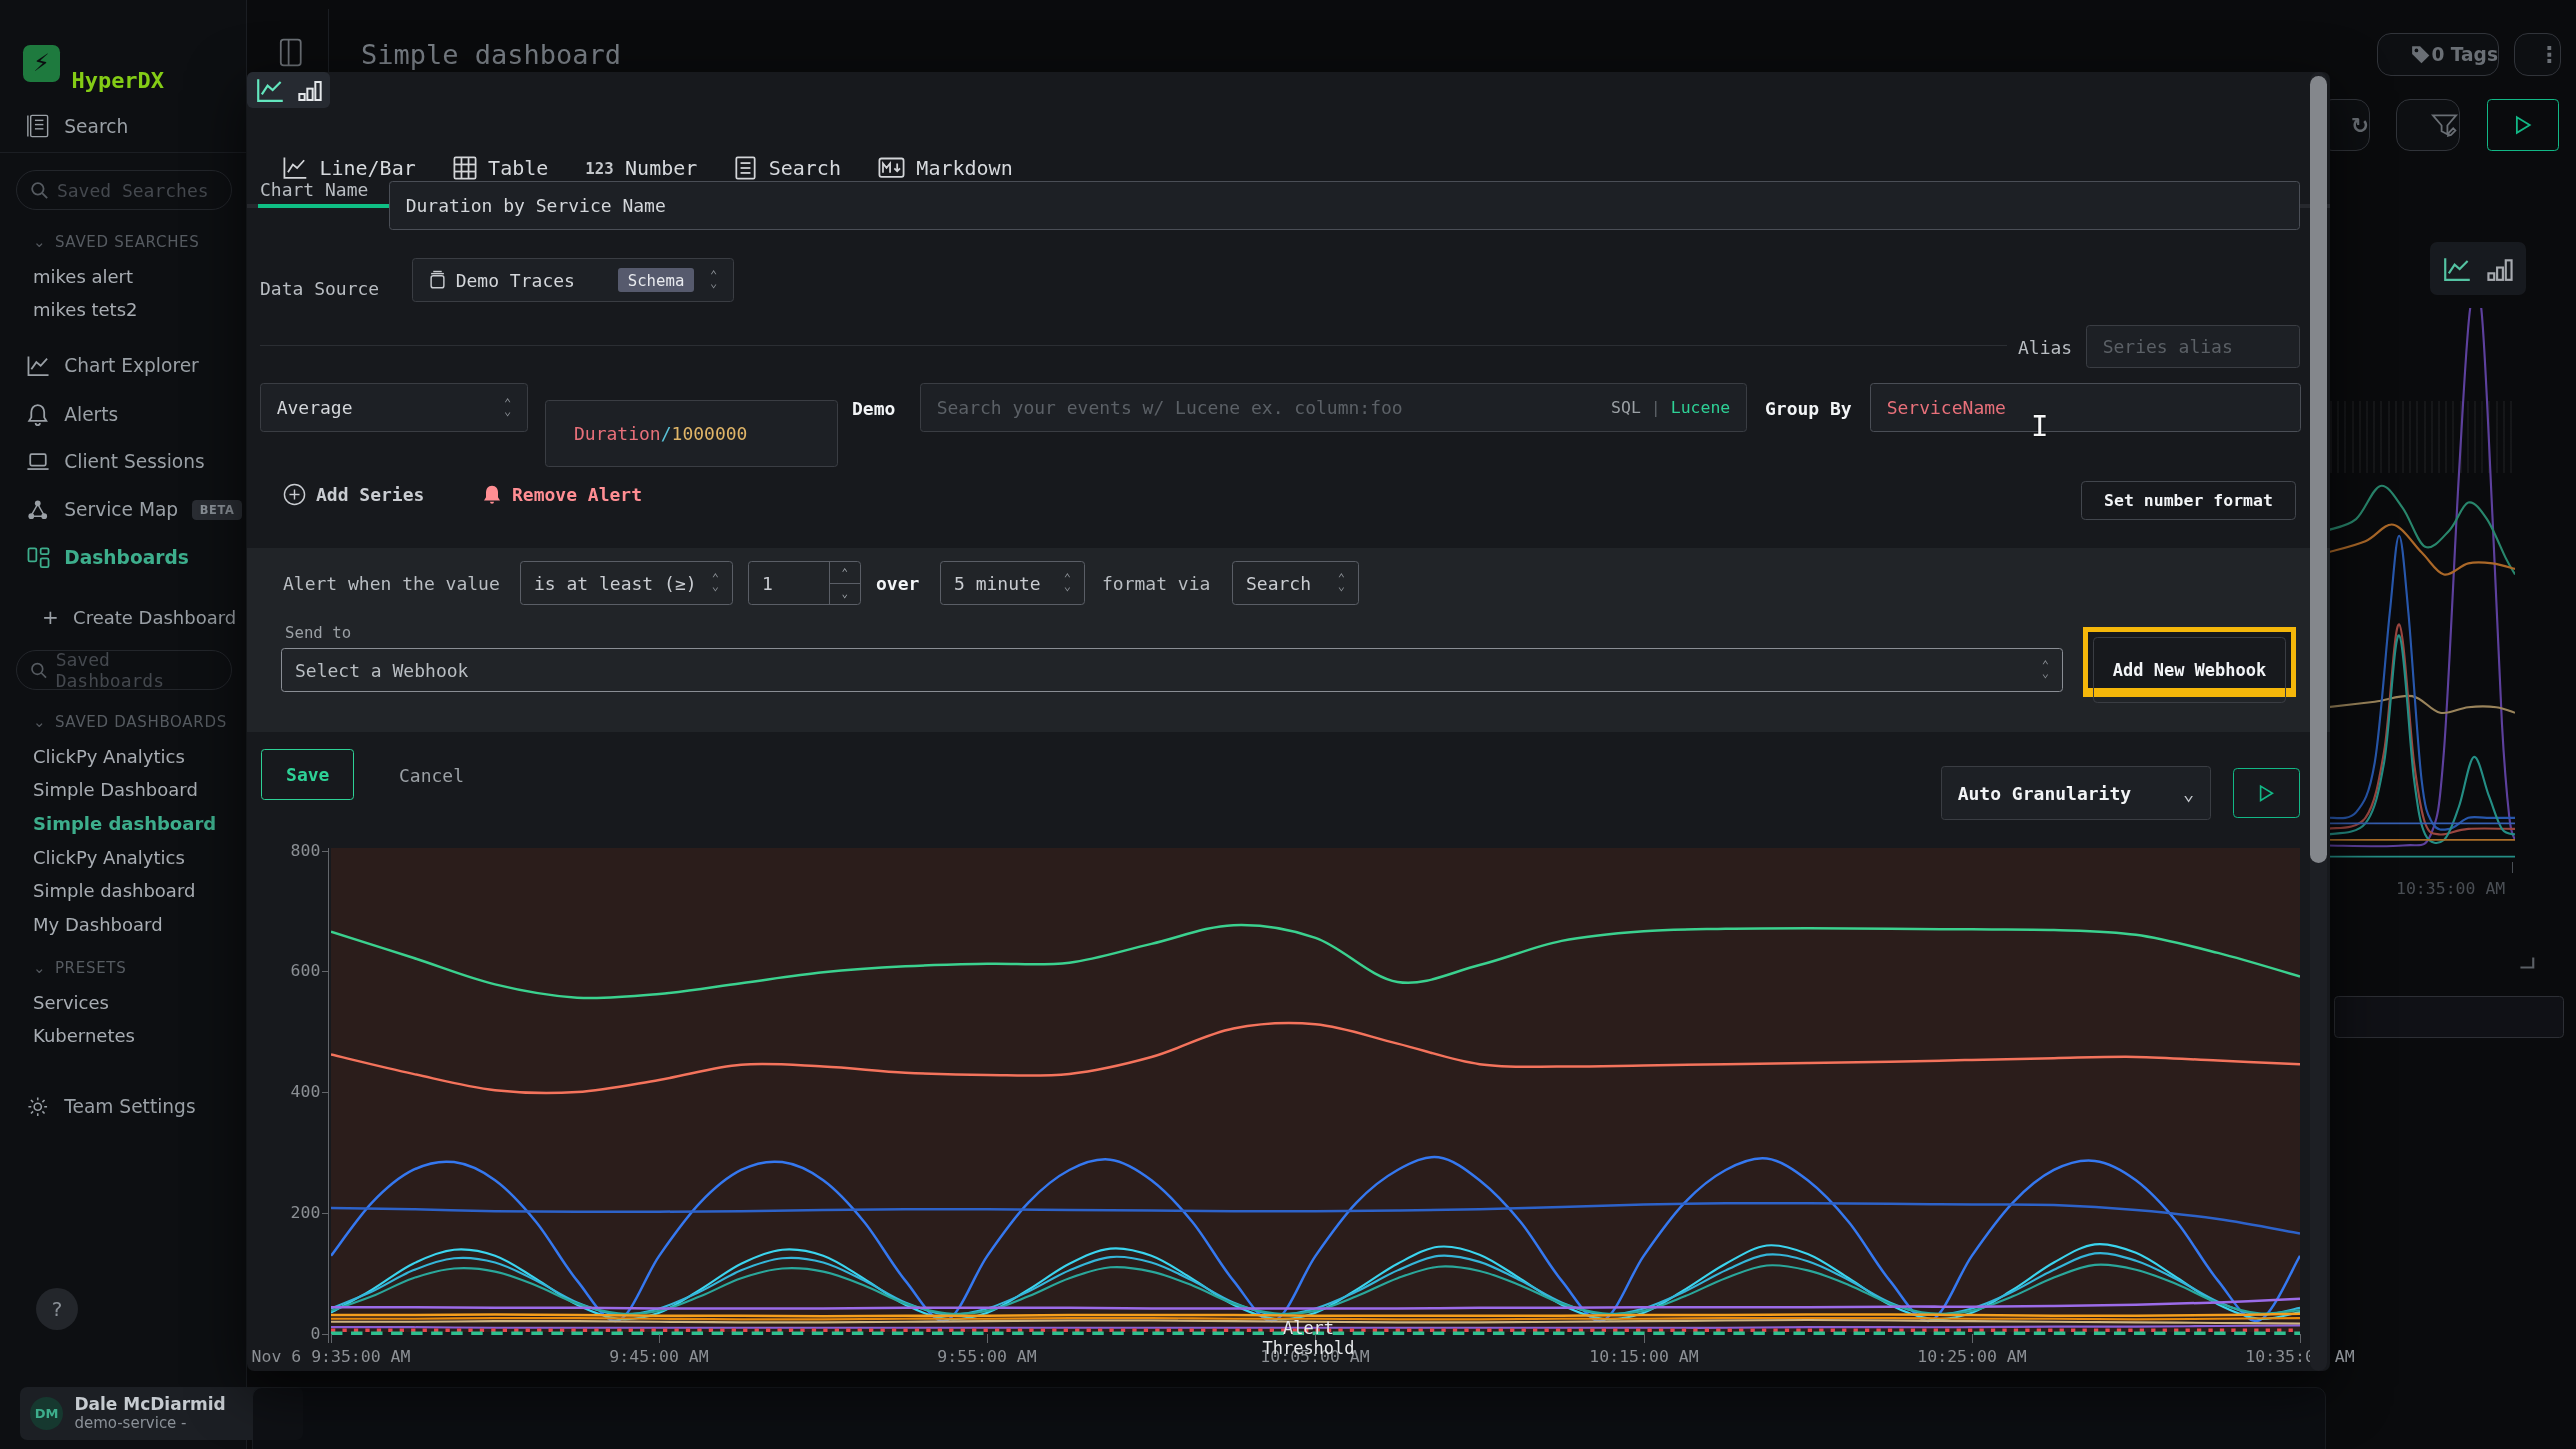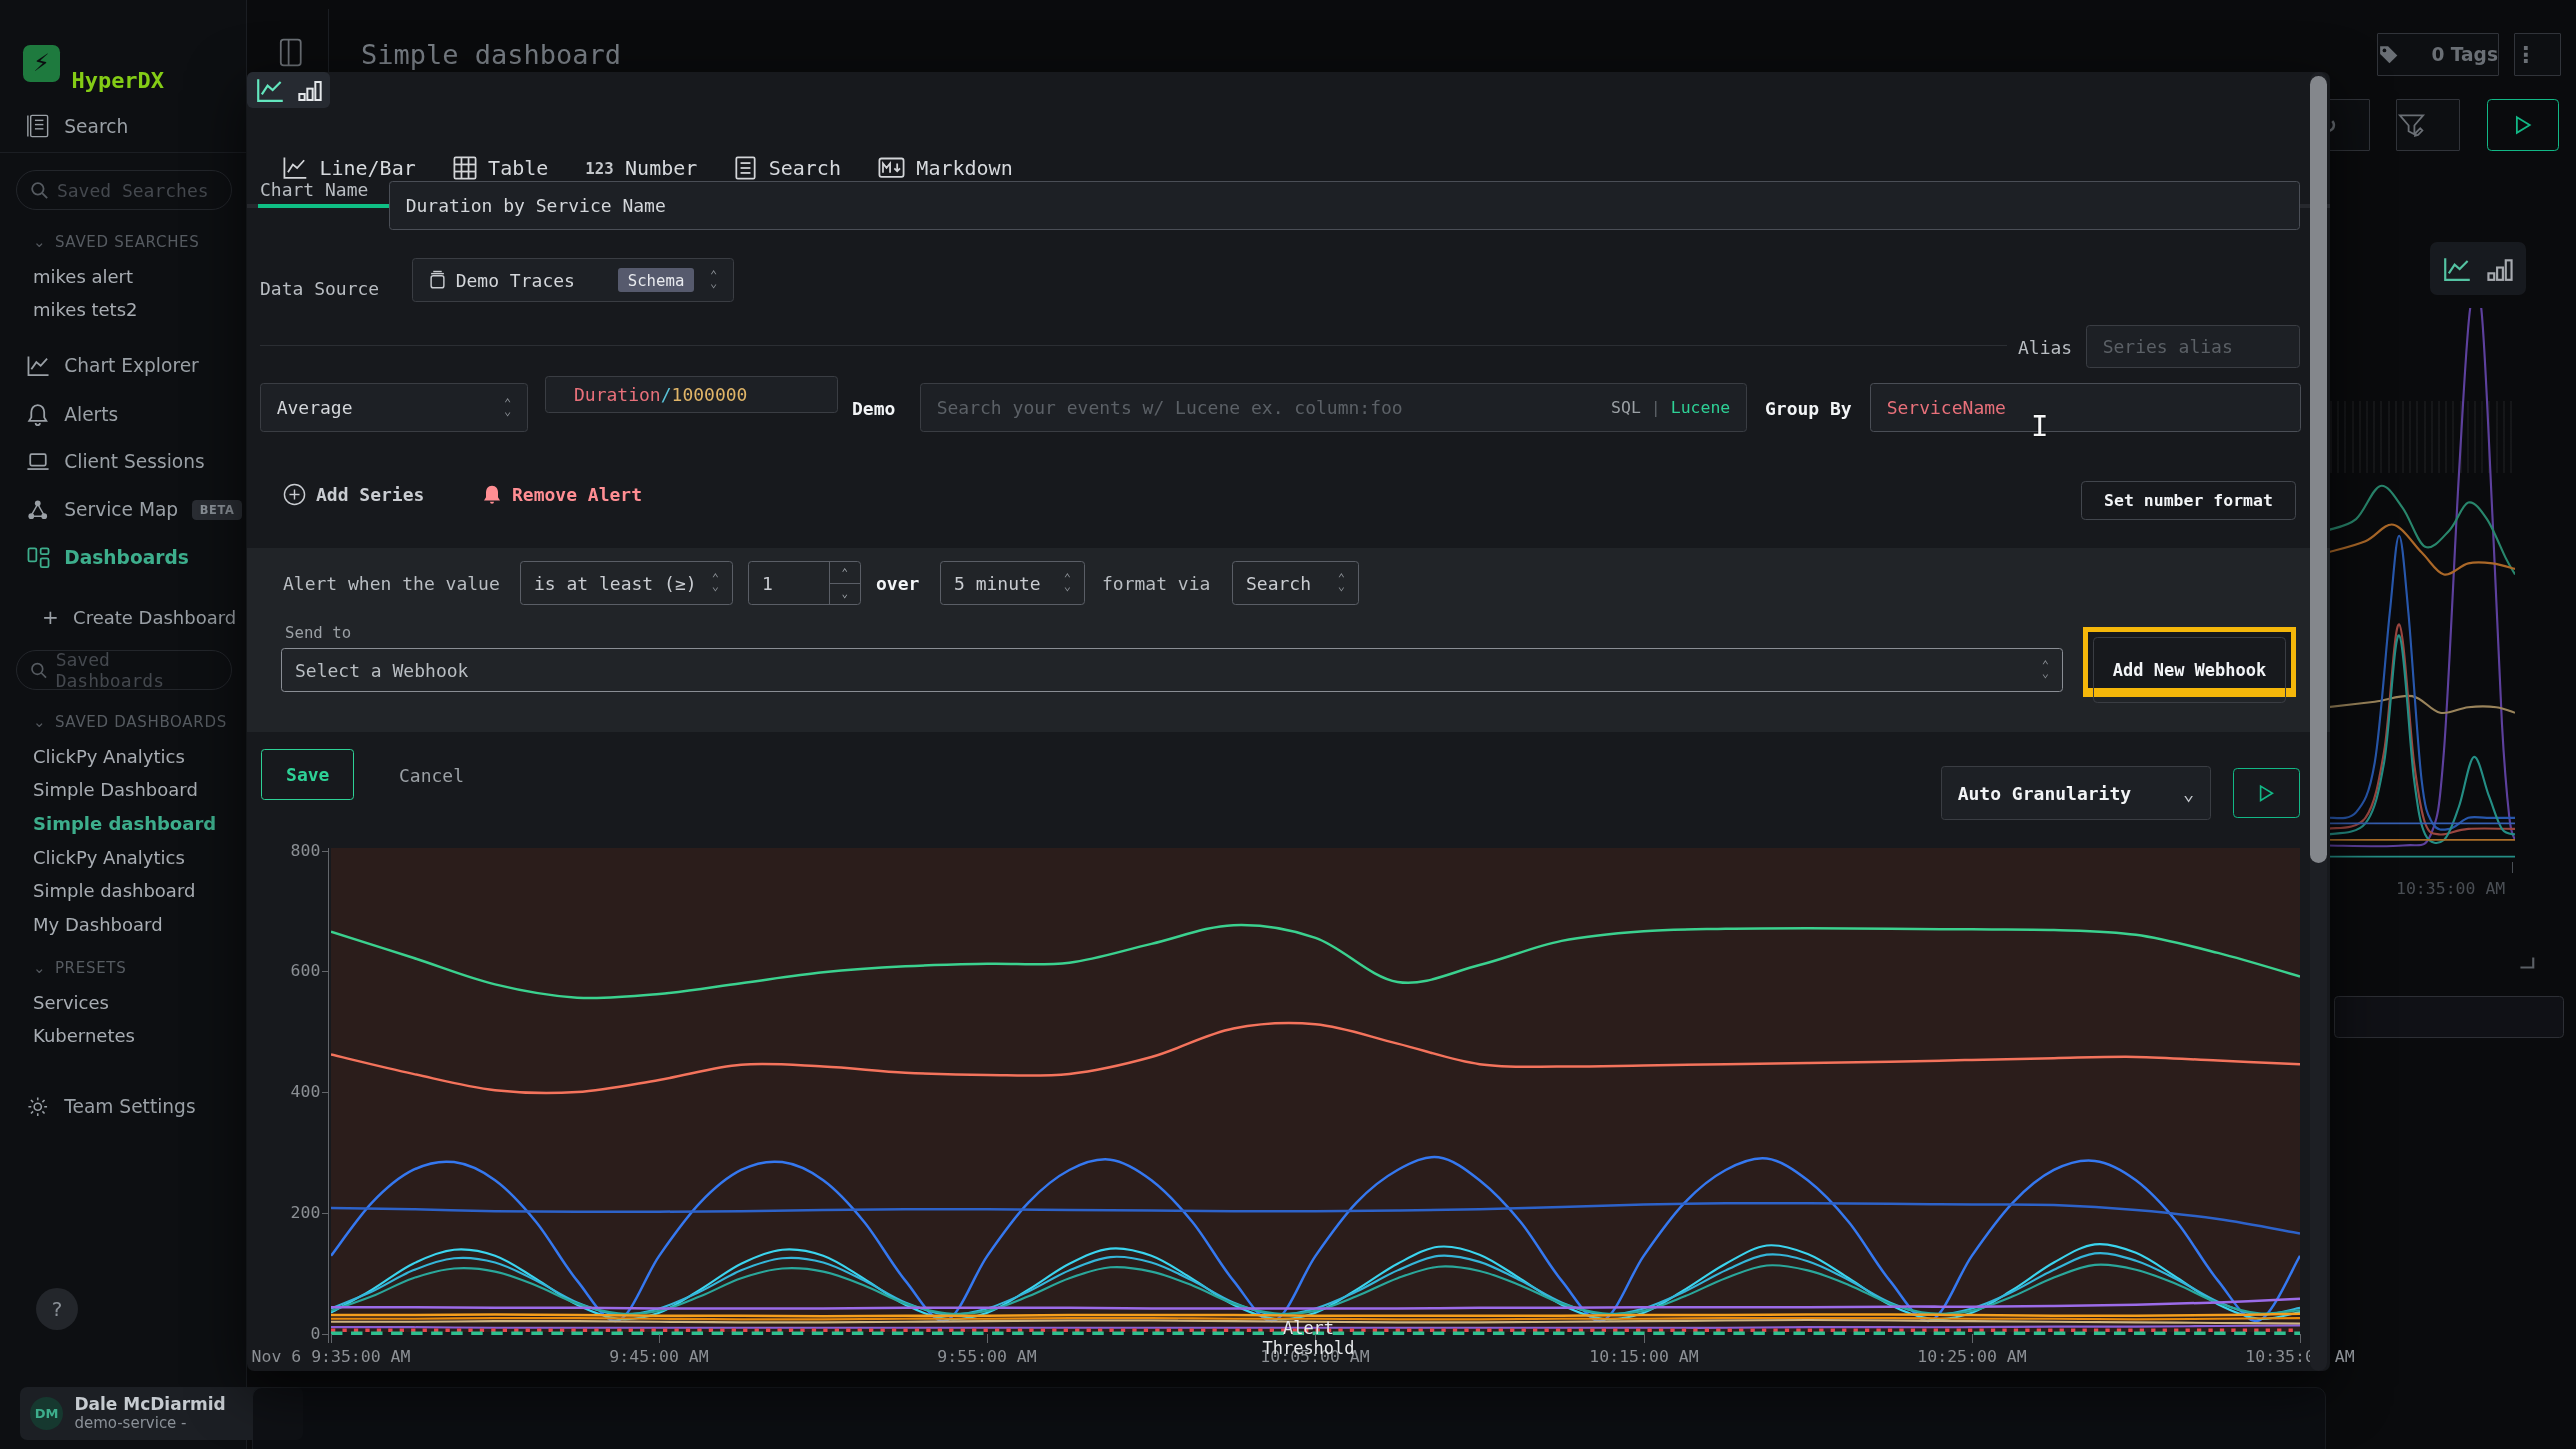--- a/index.html
+++ b/index.html
@@ -29,21 +29,21 @@
   #help-circle { left:36px; top:1288px; width:42px; height:42px; border-radius:50%; background:#23262b; color:#8a9097; font-size:20px; display:flex; align-items:center; justify-content:center; }
   #user-card { left:20px; top:1387px; width:283px; height:53px; background:#1c1f24; border-radius:7.2px; display:flex; align-items:center; gap:11.4px; padding:0 10px; }
   .avatar { width:33px; height:33px; border-radius:50%; background:#16382f; color:#3dae8c; font-weight:bold; font-size:13px; display:flex; align-items:center; justify-content:center; }
   .uname { font-size:17px; font-weight:bold; color:#c6cbd0; line-height:1.1; }
   .usub { font-size:15px; color:#8a9097; }
 
   
   #page-title { left:361px; top:39px; font-size:27px; color:#787e85; }
   #collapse-btn { left:275px; top:34px; width:31.5px; height:37px; color:#6a6f75; }
   #hdr-div { left:328px; top:8.6px; width:0.7px; height:69px; background:#1b1e23; }
-  .top-btn { border:0.7px solid #31343a; border-radius:1px; background:#0d0f12; color:#6a6f75; display:flex; align-items:center; justify-content:space-between; font-weight:bold; }
+  .top-btn { border:0.7px solid #31343a; border-radius:14px; background:#0d0f12; color:#6a6f75; display:flex; align-items:center; justify-content:flex-end; font-weight:bold; }
 
   
   #modal { left:247px; top:72px; width:2083px; height:1299px; background:#17191d; border-radius:7.2px; box-shadow:0 17px 57px rgba(0,0,0,.65); font-family:"DejaVu Sans Mono", monospace; }
   #modal .abs { position:absolute; }
   .tab { display:flex; align-items:center; gap:11.4px; font-size:20px; color:#d6d9dd; }
   .tab .ticon { opacity:.9; }
   #tab-track { left:0; top:132px; width:2083px; height:4.3px; background:#26282d; }
   #tab-active-bar { left:11.4px; top:132px; width:170px; height:4.3px; background:#0fbf84; }
   .form-label { font-size:18px; color:#b9bdc2; }
   .form-label.bold { color:#f2f4f6; font-weight:bold; }
@@ -374,21 +374,21 @@
       <span class="placeholder">Series alias</span>
     </div>
 
     <div class="abs input-box dim-border" style="left:13px; top:311px; width:268px; height:49px;">
       <span>Average</span>
       <span class="updown">
           <span>⌃</span>
           <span>⌄</span>
         </span>
     </div>
-    <div class="abs input-box dim-border" style="left:298px; top:304px; width:293px; height:37px;padding-left:28px;">
+    <div class="abs input-box dim-border" style="left:298px; top:328px; width:293px; height:67px;padding-left:28px;">
       <span class="tok-field">Duration</span>
         <span class="tok-sep">/</span>
         <span class="tok-num">1000000</span>
     </div>
     <div class="abs form-label bold" style="left:605px; top:326px;">Demo</div>
     <div class="abs input-box dim-border" style="left:673px; top:311px; width:827px; height:49px;">
       <span class="placeholder">Search your events w/ Lucene ex. column:foo</span>
       <span class="sql-toggle"><span>SQL</span> <span class="bar">|</span> <span class="lucene">Lucene</span></span>
     </div>
     <div class="abs form-label bold" style="left:1518px; top:326px;">Group By</div>

